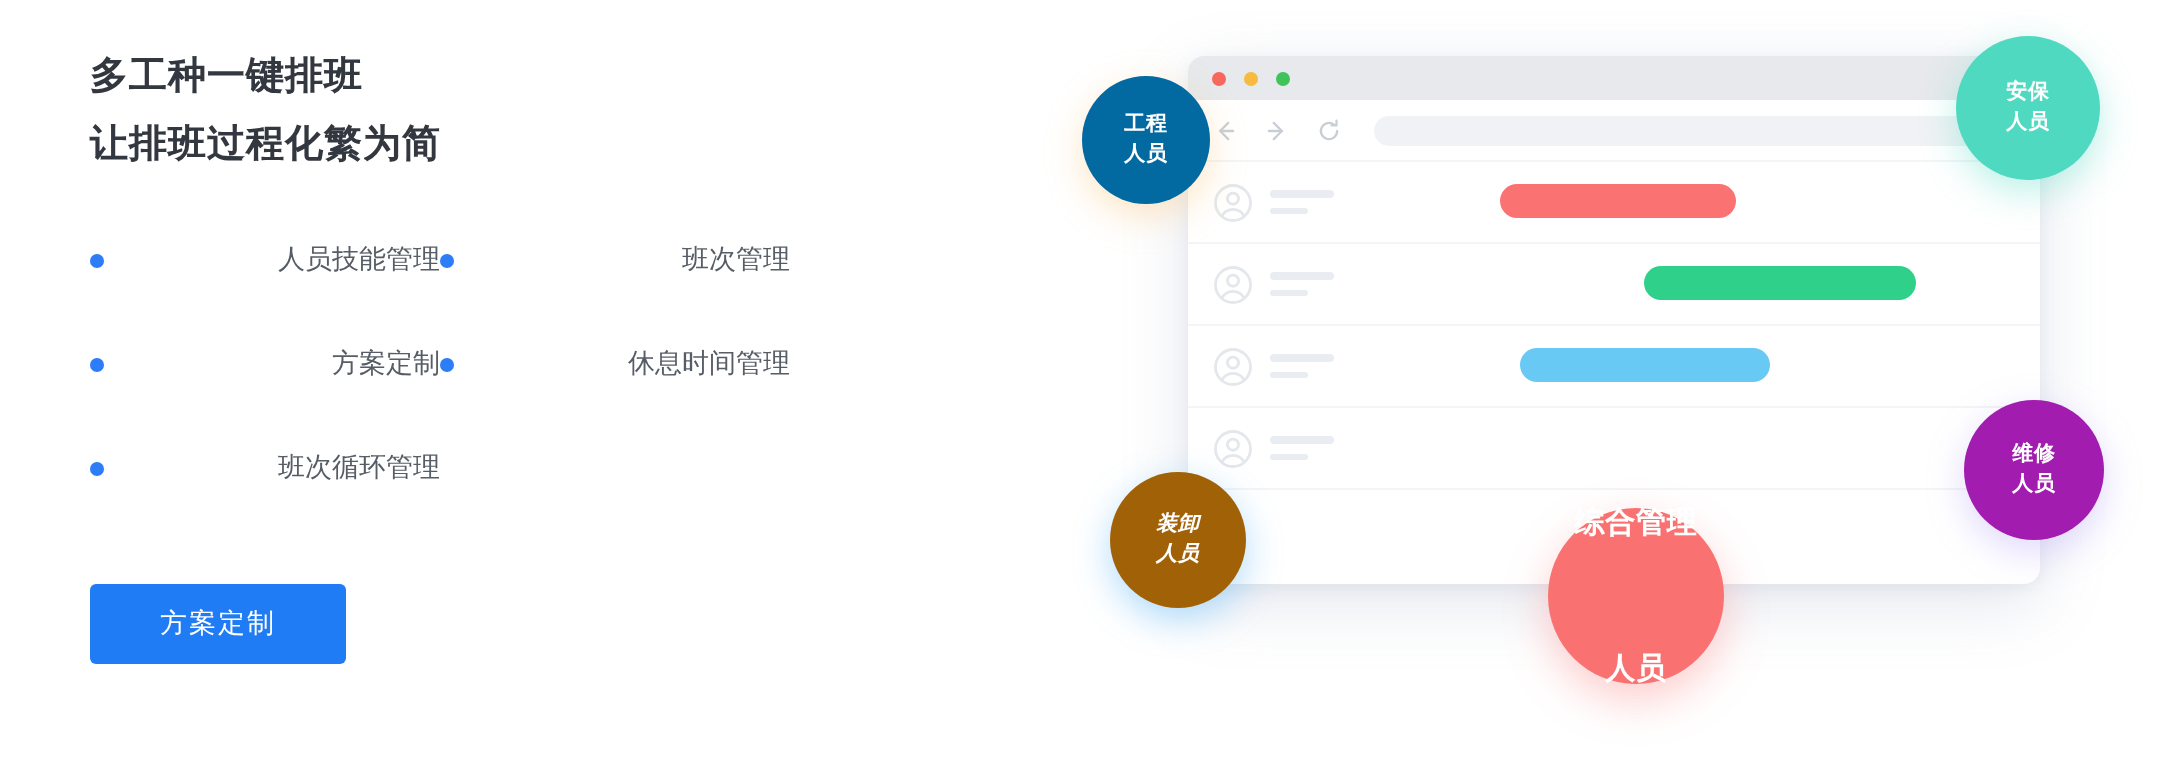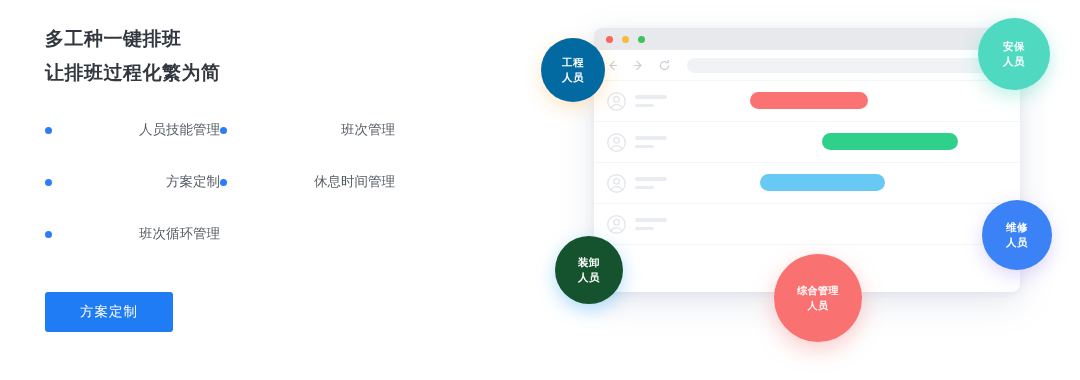--- a/index.html
+++ b/index.html
@@ -190,33 +190,35 @@
     background: #0369a1;
     box-shadow: 0 6px 18px rgba(251,189,107,0.38);
   }
   .bubble-security {
     left: 458px; top: 18px; width: 72px; height: 72px;
     background: #4fd9c0;
     box-shadow: 0 6px 18px rgba(79,217,192,0.38);
   }
   .bubble-maintenance {
     left: 462px; top: 200px; width: 70px; height: 70px;
-    background: #3b82f6;
+    background: #a21caf;
     box-shadow: 0 6px 18px rgba(177,156,247,0.38);
   }
   .bubble-loading {
     left: 35px; top: 236px; width: 68px; height: 68px;
-    background: #14532d;
+    background: #a16207;
     box-shadow: 0 6px 18px rgba(56,165,248,0.38);
+    font-style: italic;
   }
   .bubble-general {
     left: 254px; top: 254px; width: 88px; height: 88px;
     background: #fa7171;
     box-shadow: 0 8px 22px rgba(250,113,113,0.36);
-    font-size: 10px;
+    font-size: 15px;
+    justify-content: space-between;
   }
 </style>
 </head>
 <body>
 
 <div class="left-pane">
 
   <div class="headline">
     <div class="headline-line">多工种一键排班</div>
     <div class="headline-line">让排班过程化繁为简</div>

